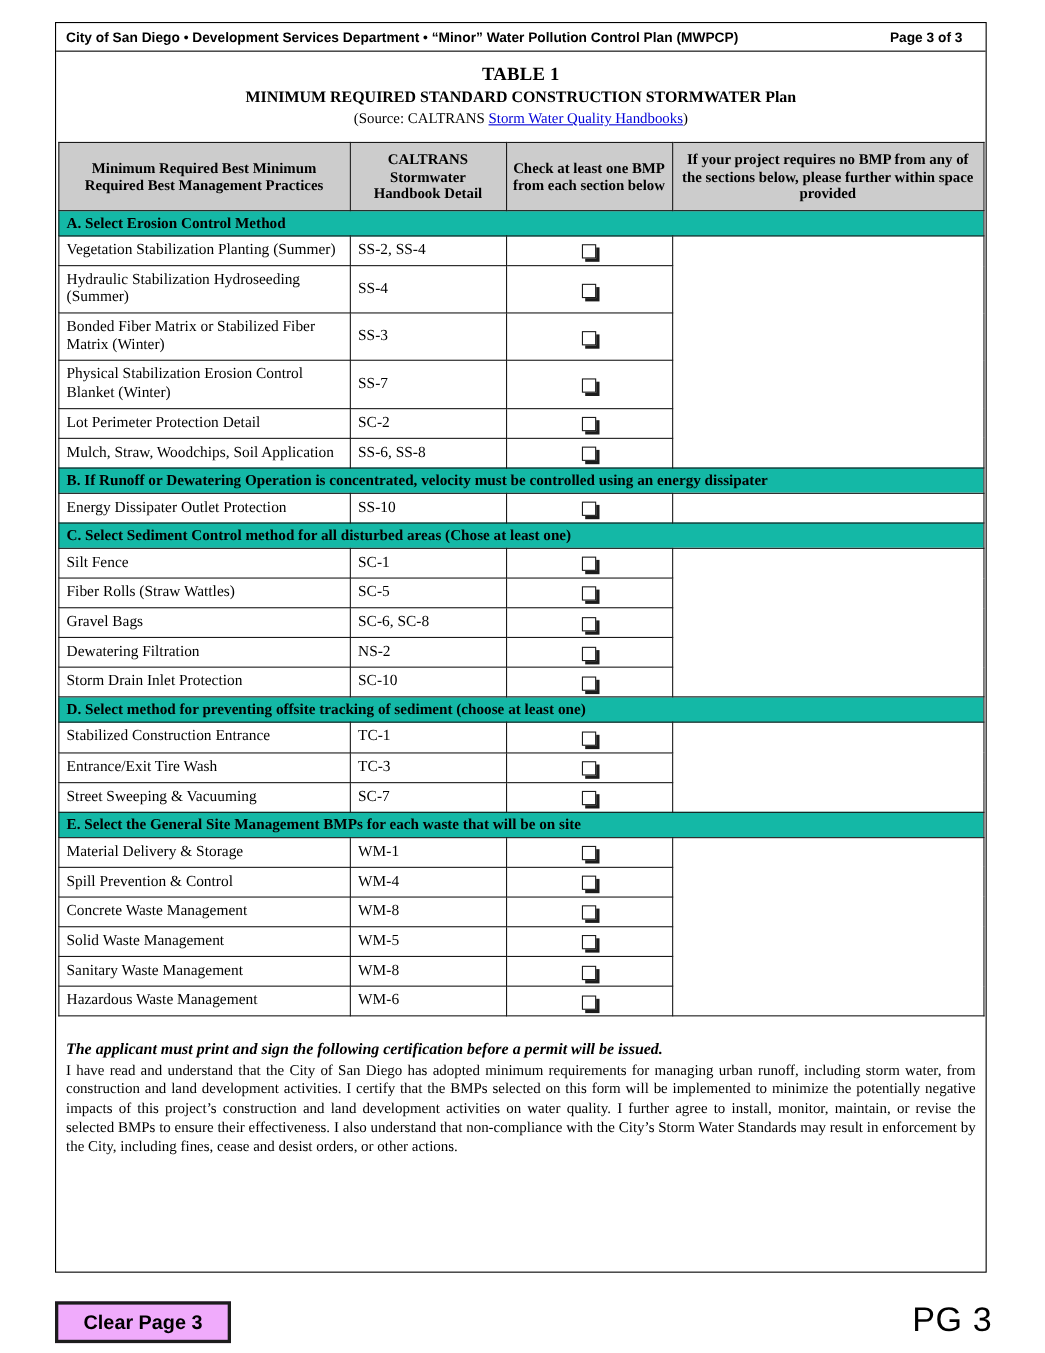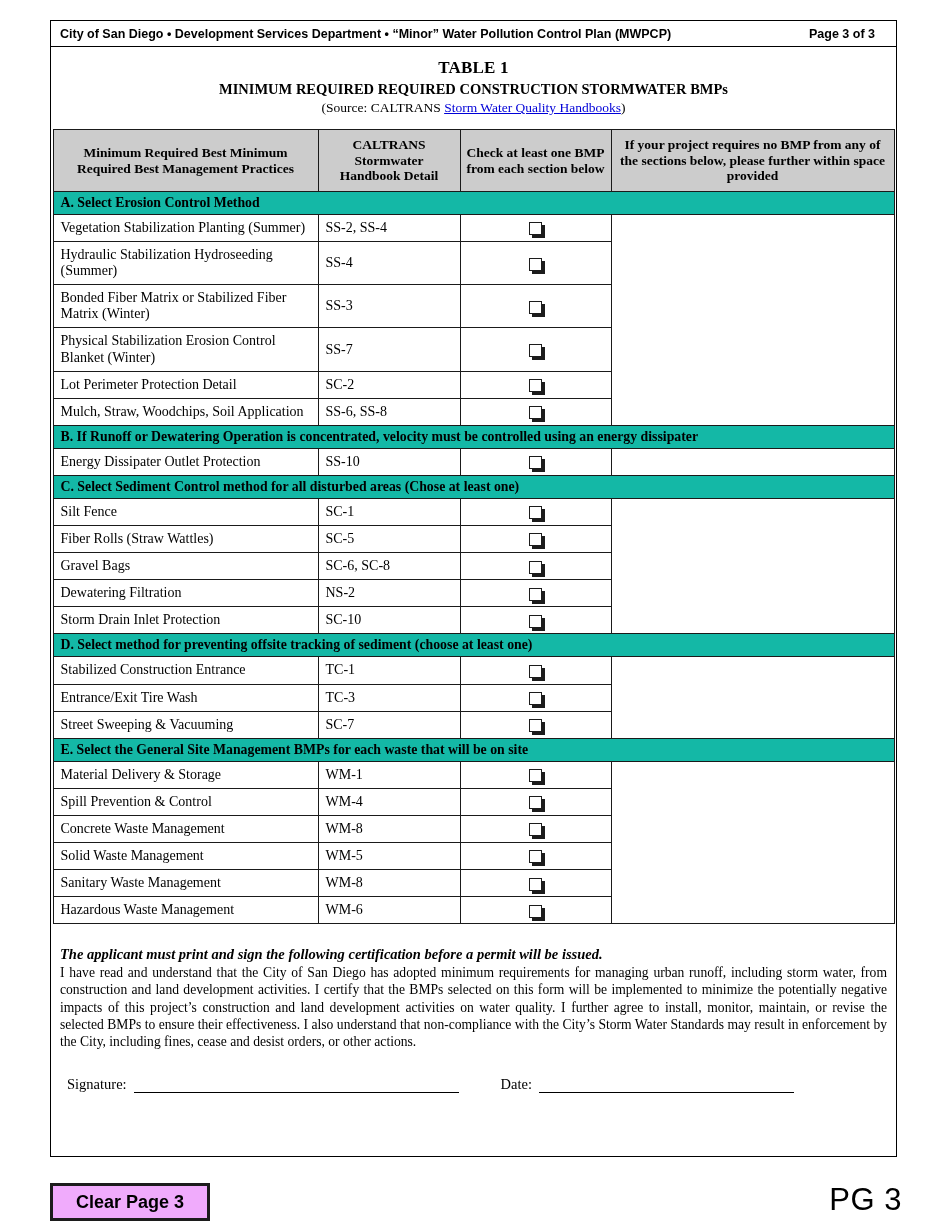--- a/index.html
+++ b/index.html
@@ -201,21 +201,21 @@
 
 <div class="page-frame">
 
   <div class="doc-header">
     <span class="ttl">City of San Diego • Development Services Department • “Minor” Water Pollution Control Plan (MWPCP)</span>
     <span class="pg">Page 3 of 3</span>
   </div>
 
   <div class="title-block">
     <div class="title-1">TABLE 1</div>
-    <div class="title-2">MINIMUM REQUIRED REQUIRED CONSTRUCTION STORMWATER BMPs</div>
+    <div class="title-2">MINIMUM REQUIRED STANDARD CONSTRUCTION STORMWATER Plan</div>
     <div class="title-3">
       <span>(Source: CALTRANS </span><a class="link" href="#">Storm Water Quality Handbooks</a><span>)</span>
     </div>
   </div>
 
   <table class="bmp-table">
     <colgroup>
       <col class="c1">
         <col class="c2">
         <col class="c3">
@@ -356,23 +356,17 @@
           <td class="bmp-check"><span class="checkbox"></span></td>
         </tr>
       </tbody>
   </table>
 
   <div class="cert-wrap">
     <div class="cert-lead">The applicant must print and sign the following certification before a permit will be issued.</div>
     <div class="cert-body">I have read and understand that the City of San Diego has adopted minimum requirements for managing urban runoff, including storm water, from construction and land development activities.  I certify that the BMPs selected on this form will be implemented to minimize the potentially negative impacts of this project’s construction and land development activities on water quality.  I further agree to install, monitor, maintain, or revise the selected BMPs to ensure their effectiveness.   I also understand that non-compliance with the City’s Storm Water Standards may result in enforcement by the City, including fines, cease and desist orders, or other actions.</div>
   </div>
 
-  <div class="sig-row">
-    <span class="sig-label">Signature:</span>
-    <span class="sig-line sig"></span>
-    <span class="date-label">Date:</span>
-    <span class="sig-line date"></span>
-  </div>
 
 </div>
 
 <div class="clear-btn">Clear Page 3</div>
 <div class="pg-mark">PG 3</div>
 
 </body></html>

